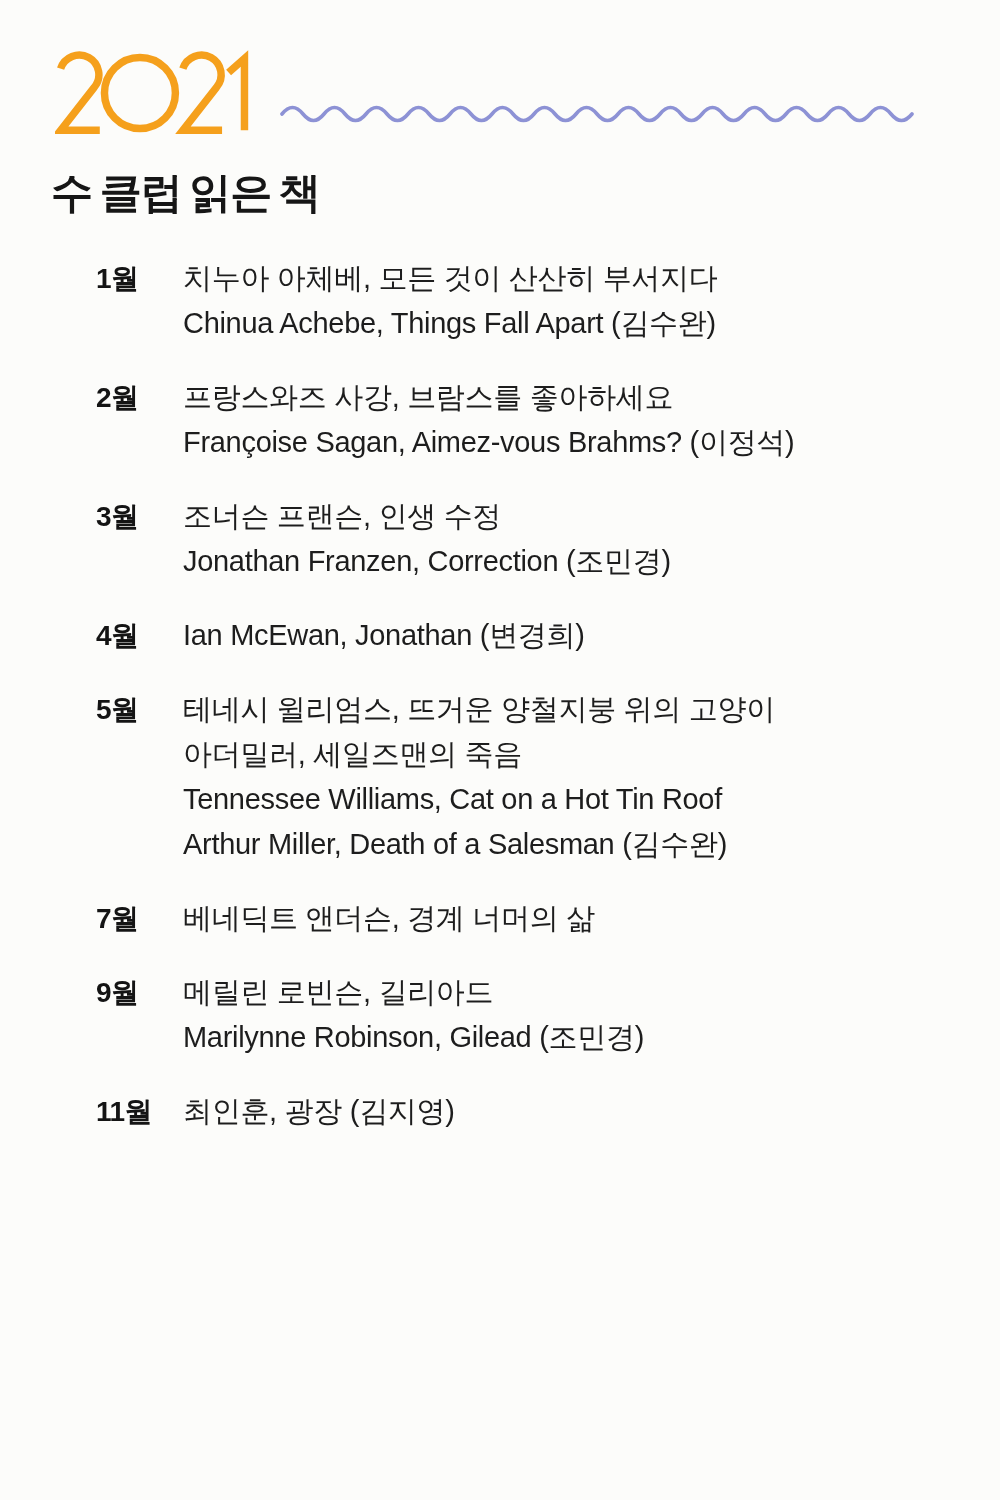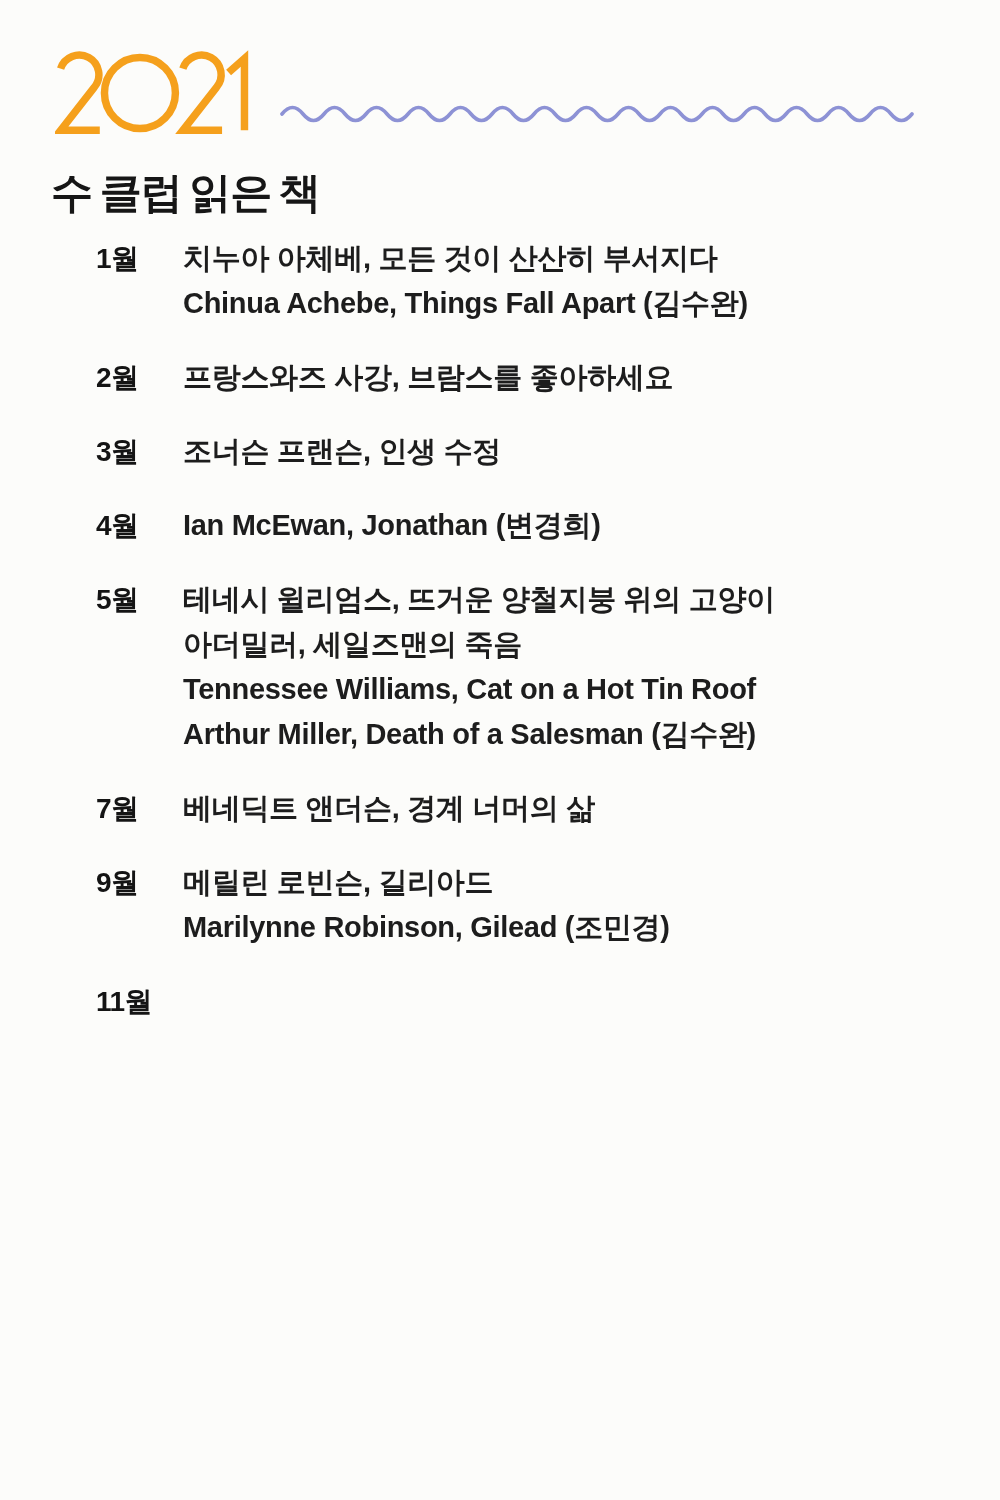--- a/index.html
+++ b/index.html
@@ -39,21 +39,21 @@
     margin-top:27px;
     margin-left:-4px;
     font-size:42px;
     line-height:47px;
     font-weight:900;
     letter-spacing:-1px;
     word-spacing:-3px;
     color:#161616;
   }
   .book-list{
-    margin-top:20px;
+    margin-top:40px;
     margin-left:41px; 
   }
   .entry{
     display:flex;
     align-items:flex-start;
     margin-bottom:29px;
   }
   .month{
     flex:0 0 87px;
     font-size:28px;
@@ -61,21 +61,21 @@
     font-weight:700;
     letter-spacing:-0.5px;
     color:#141414;
   }
   .lines{
     flex:1 1 auto;
   }
   .line{
     font-size:29px;
     line-height:45px;
-    font-weight:700;
+    font-weight:400;
     letter-spacing:-0.3px;
     color:#1d1d1d;
     white-space:nowrap;
   }
 </style>
 </head>
 <body>
 
 <div class="page">
 
@@ -109,27 +109,29 @@
     <div class="lines">
           <div class="line">치누아 아체베, 모든 것이 산산히 부서지다</div>
           <div class="line">Chinua Achebe, Things Fall Apart (김수완)</div>
         </div>
   </div>
 
   <div class="entry">
     <div class="month">2월</div>
     <div class="lines">
           <div class="line">프랑스와즈 사강, 브람스를 좋아하세요</div>
+          <div class="line">Françoise Sagan, Aimez-vous Brahms? (이정석)</div>
         </div>
   </div>
 
   <div class="entry">
     <div class="month">3월</div>
     <div class="lines">
           <div class="line">조너슨 프랜슨, 인생 수정</div>
+          <div class="line">Jonathan Franzen, Correction (조민경)</div>
         </div>
   </div>
 
   <div class="entry">
     <div class="month">4월</div>
     <div class="lines">
           <div class="line">Ian McEwan, Jonathan (변경희)</div>
         </div>
   </div>
 
@@ -155,16 +157,19 @@
     <div class="month">9월</div>
     <div class="lines">
           <div class="line">메릴린 로빈슨, 길리아드</div>
           <div class="line">Marilynne Robinson, Gilead (조민경)</div>
         </div>
   </div>
 
 
   <div class="entry">
     <div class="month">11월</div>
+    <div class="lines">
+          <div class="line">최인훈, 광장 (김지영)</div>
+        </div>
   </div>
 </div>
 
 </div>
 
 </body></html>

